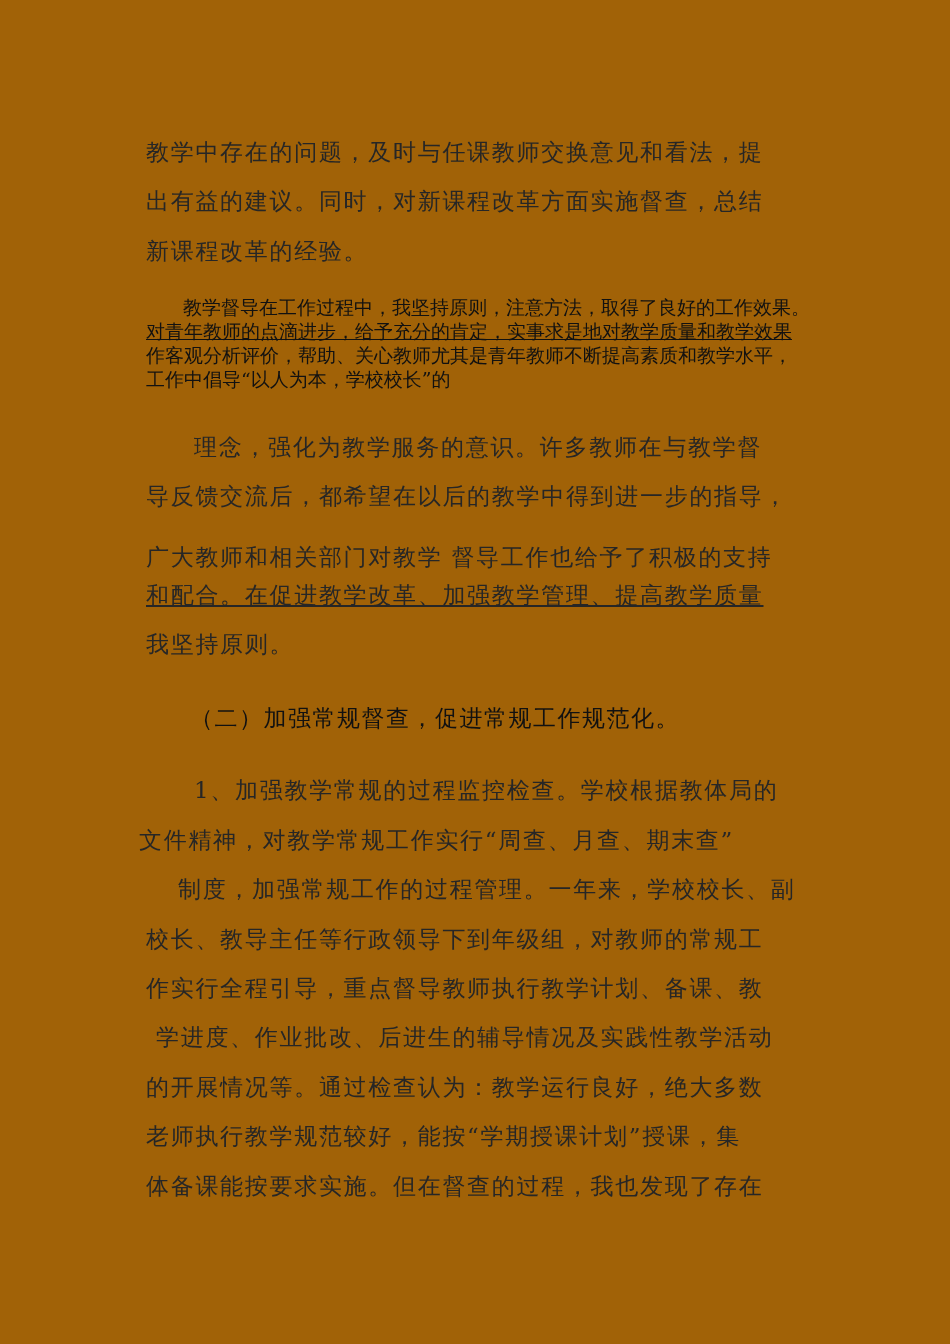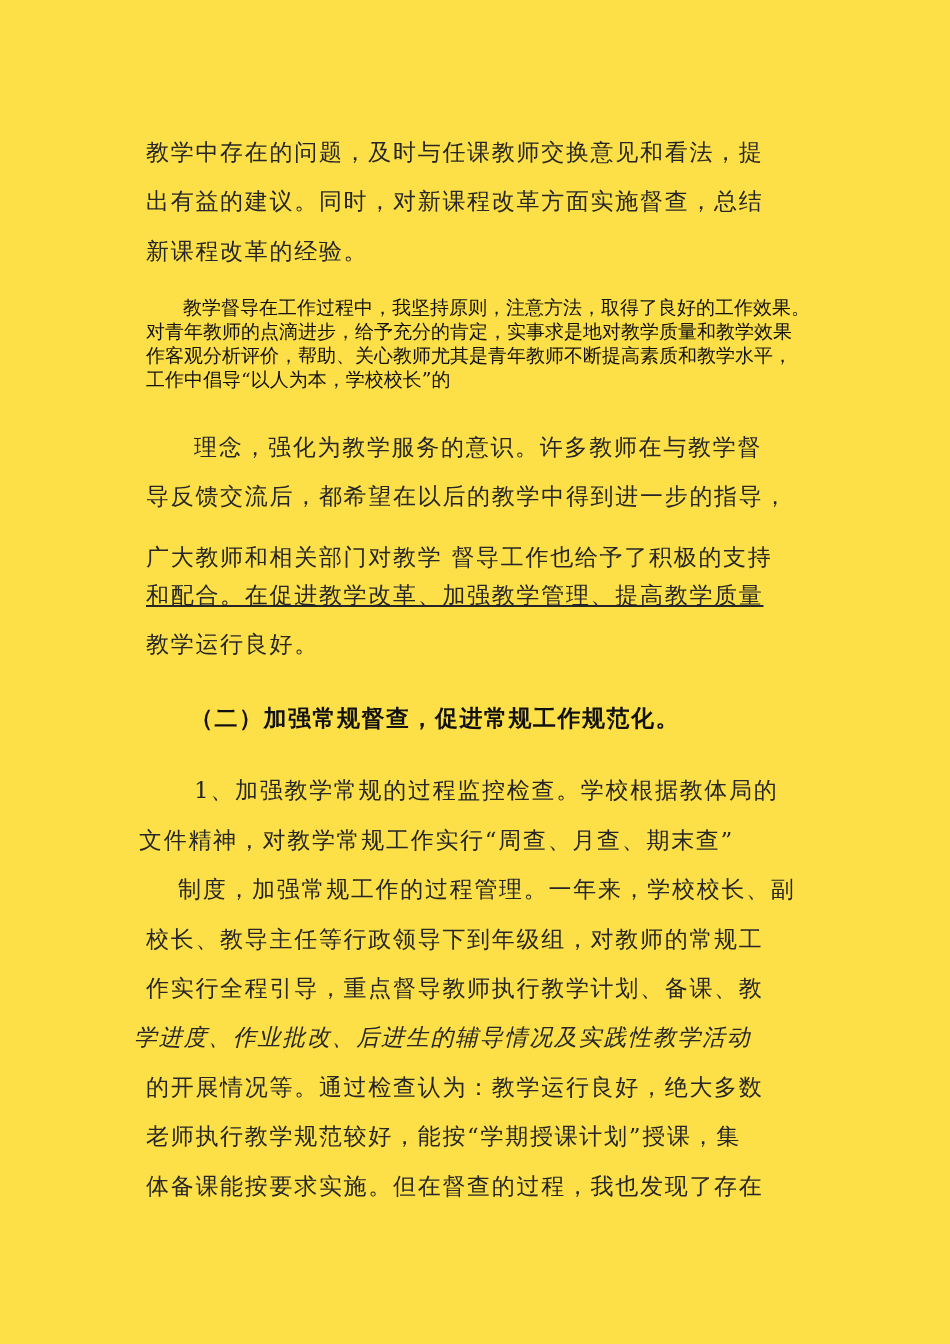--- a/index.html
+++ b/index.html
@@ -14,21 +14,21 @@
       overflow: hidden;
       color: #1a1a1a;
       font-family: "DejaVu Serif", "Liberation Serif", serif;
     }
     .page {
       position: absolute;
       left: 0;
       top: 0;
       width: 950px;
       height: 1344px;
-      background: #fde047;
+      background: #a16207;
     }
     .line {
       position: absolute;
       white-space: nowrap;
       letter-spacing: 0;
     }
     .big {
       font-size: 23px;
       line-height: 30px;
       letter-spacing: 1.7px;
@@ -37,58 +37,58 @@
     }
     .small {
       font-size: 19px;
       line-height: 22px;
       letter-spacing: 0;
       color: #111111;
     }
     .heading {
       font-size: 23px;
       line-height: 30px;
-      font-weight: bold;
+      font-weight: normal;
       letter-spacing: 1.5px;
       color: #111111;
     }
   </style>
 </head>
 <body>
 
 <div class="page">
 
   <div>
     <div class="line big" style="left:146px; top:137px;">教学中存在的问题，及时与任课教师交换意见和看法，提</div>
     <div class="line big" style="left:146px; top:186px;">出有益的建议。同时，对新课程改革方面实施督查，总结</div>
     <div class="line big" style="left:146px; top:236px;text-align:center;">新课程改革的经验。</div>
   </div>
 
   <div>
     <div class="line small" style="left:183px; top:296px;">教学督导在工作过程中，我坚持原则，注意方法，取得了良好的工作效果。</div>
-    <div class="line small" style="left:146px; top:320px;">对青年教师的点滴进步，给予充分的肯定，实事求是地对教学质量和教学效果</div>
+    <div class="line small" style="left:146px; top:320px;text-decoration:underline;">对青年教师的点滴进步，给予充分的肯定，实事求是地对教学质量和教学效果</div>
     <div class="line small" style="left:146px; top:344px;">作客观分析评价，帮助、关心教师尤其是青年教师不断提高素质和教学水平，</div>
     <div class="line small" style="left:146px; top:368px;">工作中倡导“以人为本，学校校长”的</div>
   </div>
 
   <div>
     <div class="line big" style="left:194px; top:432px;">理念，强化为教学服务的意识。许多教师在与教学督</div>
     <div class="line big" style="left:146px; top:481px;">导反馈交流后，都希望在以后的教学中得到进一步的指导，</div>
     <div class="line big" style="left:146px; top:530px;margin-top:12px;">广大教师和相关部门对教学 督导工作也给予了积极的支持</div>
     <div class="line big" style="left:146px; top:580px;text-decoration:underline;">和配合。在促进教学改革、加强教学管理、提高教学质量</div>
-    <div class="line big" style="left:146px; top:629px;">教学运行良好。</div>
+    <div class="line big" style="left:146px; top:629px;">我坚持原则。</div>
   </div>
 
   <div class="line heading" style="left:190px; top:703px;">（二）加强常规督查，促进常规工作规范化。</div>
 
   <div>
     <div class="line big" style="left:194px; top:775px;">1、加强教学常规的过程监控检查。学校根据教体局的</div>
     <div class="line big" style="left:139px; top:825px;">文件精神，对教学常规工作实行“周查、月查、期末查”</div>
     <div class="line big" style="left:146px; top:874px;margin-left:32px;">制度，加强常规工作的过程管理。一年来，学校校长、副</div>
     <div class="line big" style="left:146px; top:924px;">校长、教导主任等行政领导下到年级组，对教师的常规工</div>
     <div class="line big" style="left:146px; top:973px;text-align:center;">作实行全程引导，重点督导教师执行教学计划、备课、教</div>
-    <div class="line big" style="left:134px; top:1022px;font-style:italic;">学进度、作业批改、后进生的辅导情况及实践性教学活动</div>
+    <div class="line big" style="left:156px; top:1022px;">学进度、作业批改、后进生的辅导情况及实践性教学活动</div>
     <div class="line big" style="left:146px; top:1072px;">的开展情况等。通过检查认为：教学运行良好，绝大多数</div>
     <div class="line big" style="left:146px; top:1121px;">老师执行教学规范较好，能按“学期授课计划”授课，集</div>
     <div class="line big" style="left:146px; top:1171px;">体备课能按要求实施。但在督查的过程，我也发现了存在</div>
   </div>
 
 </div>
 
 </body></html>

